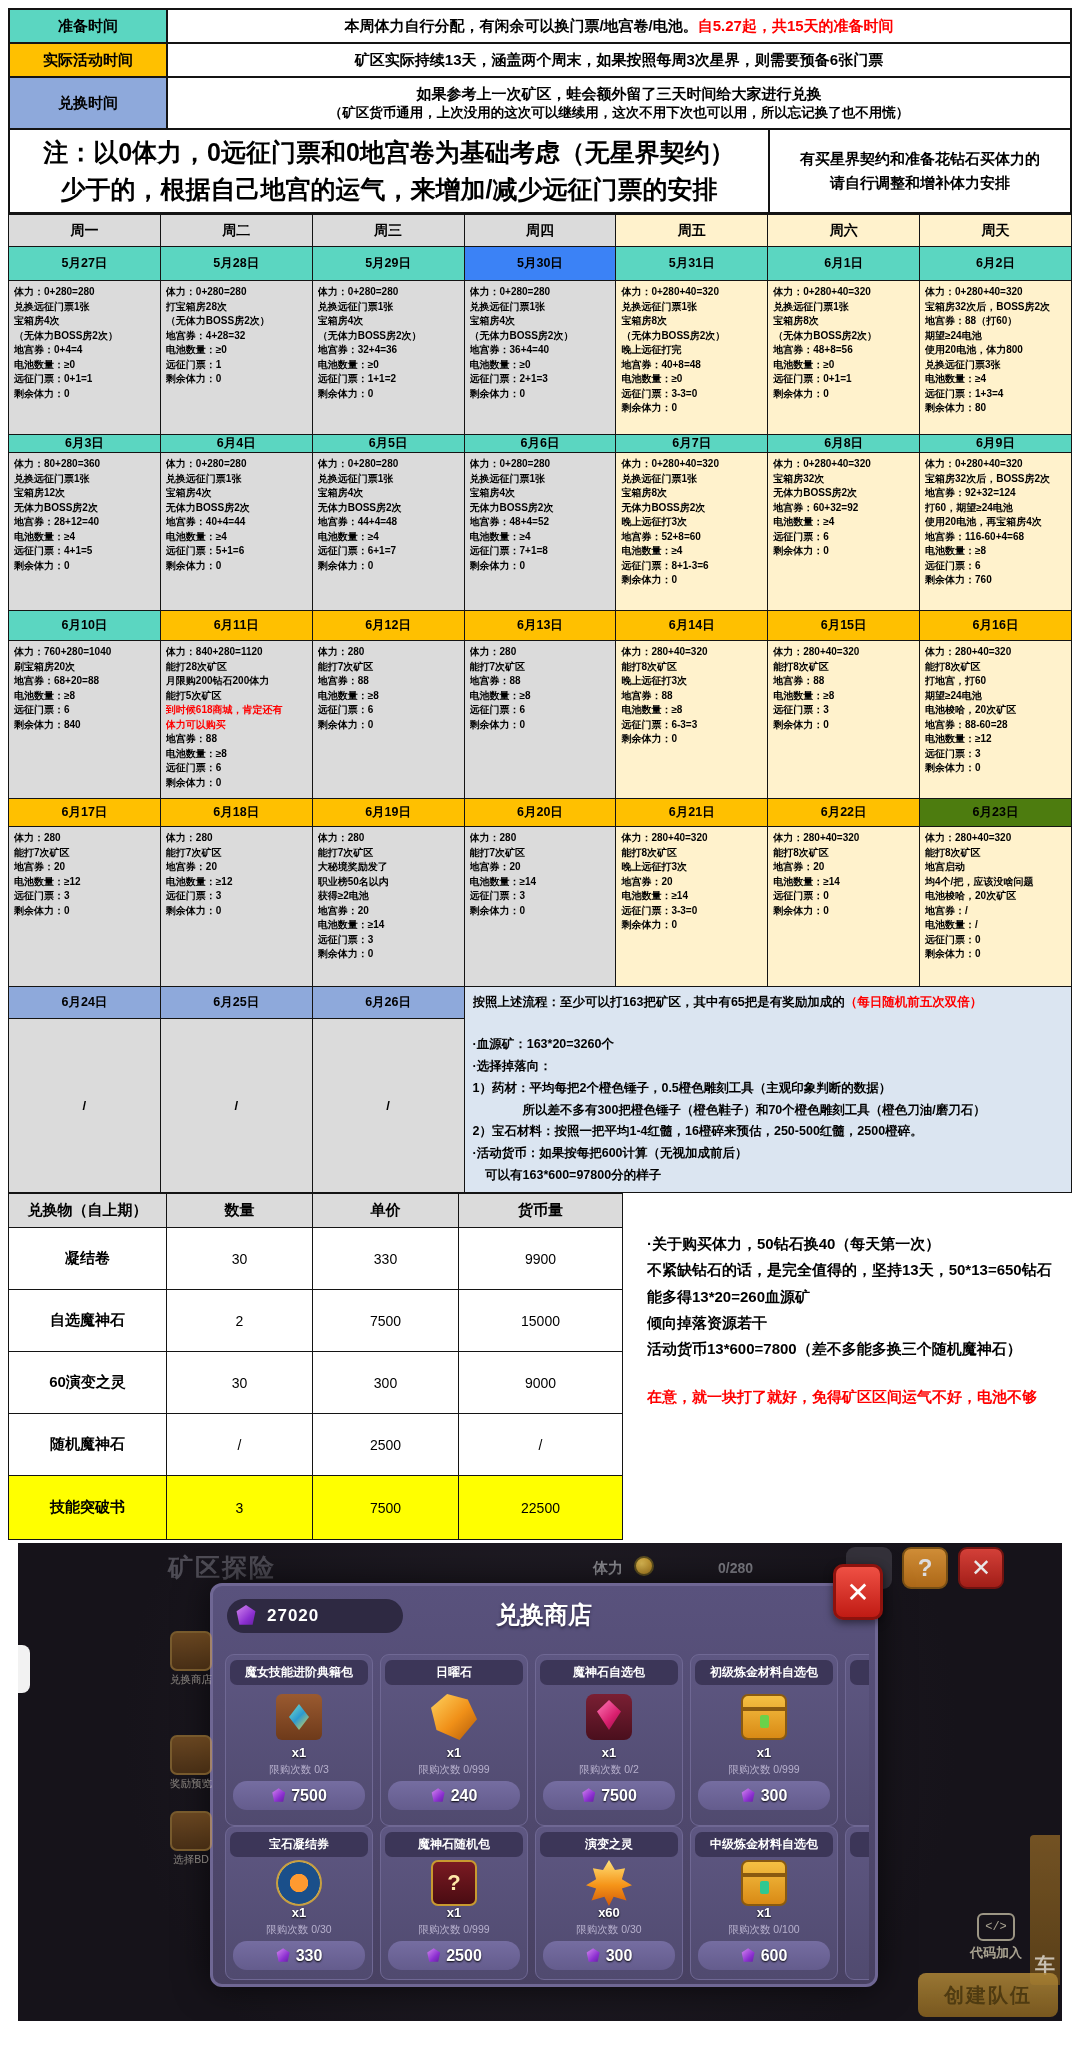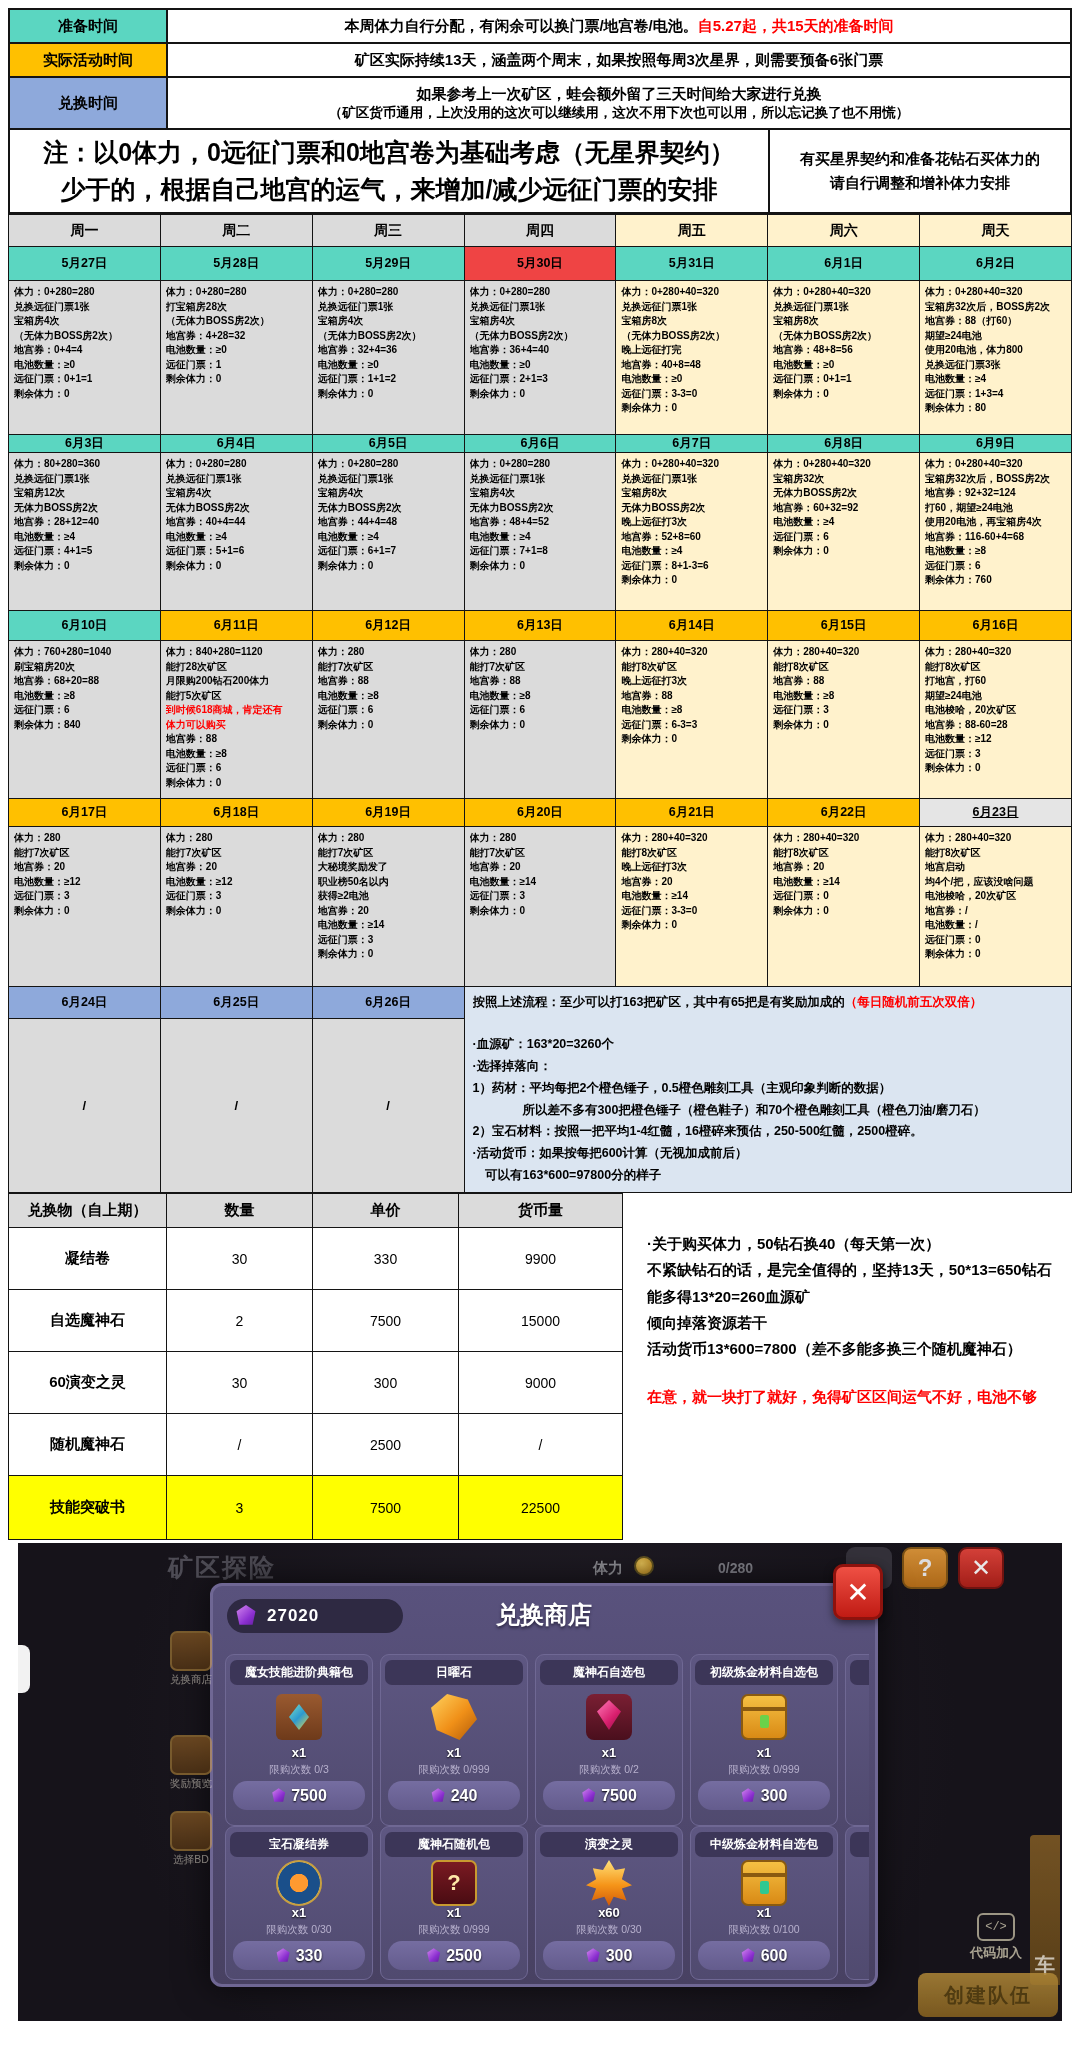--- a/index.html
+++ b/index.html
@@ -151,21 +151,21 @@
         <td class="wd">周三</td>
         <td class="wd">周四</td>
         <td class="wd wd-we">周五</td>
         <td class="wd wd-we">周六</td>
         <td class="wd wd-we">周天</td>
       </tr>
       <tr style="height: 34px;">
         <td class="date" style="background: rgb(91, 214, 193);">5月27日</td>
         <td class="date" style="background: rgb(91, 214, 193);">5月28日</td>
         <td class="date" style="background: rgb(91, 214, 193);">5月29日</td>
-        <td class="date" style="background: #ef4444;">5月30日</td>
+        <td class="date" style="background: #3b82f6;">5月30日</td>
         <td class="date" style="background: rgb(91, 214, 193);">5月31日</td>
         <td class="date" style="background: rgb(91, 214, 193);">6月1日</td>
         <td class="date" style="background: rgb(91, 214, 193);">6月2日</td>
       </tr>
       <tr style="height: 154px;">
         <td class="day">
           <div class="dbox">
             <div class="tlines">
               <div class="ln">体力：0+280=280</div>
               <div class="ln">兑换远征门票1张</div>
@@ -519,21 +519,21 @@
           </div>
         </td>
       </tr>
       <tr style="height: 28px;">
         <td class="date" style="background: rgb(255, 192, 0);">6月17日</td>
         <td class="date" style="background: rgb(255, 192, 0);">6月18日</td>
         <td class="date" style="background: rgb(255, 192, 0);">6月19日</td>
         <td class="date" style="background: rgb(255, 192, 0);">6月20日</td>
         <td class="date" style="background: rgb(255, 192, 0);">6月21日</td>
         <td class="date" style="background: rgb(255, 192, 0);">6月22日</td>
-        <td class="date" style="background: #e5e5e5; text-decoration: underline;">6月23日</td>
+        <td class="date" style="background: #4d7c0f;">6月23日</td>
       </tr>
       <tr style="height: 160px;">
         <td class="day">
           <div class="dbox">
             <div class="tlines">
               <div class="ln">体力：280</div>
               <div class="ln">能打7次矿区</div>
             </div>
             <div class="blines">
               <div class="ln">地宫券：20</div>

